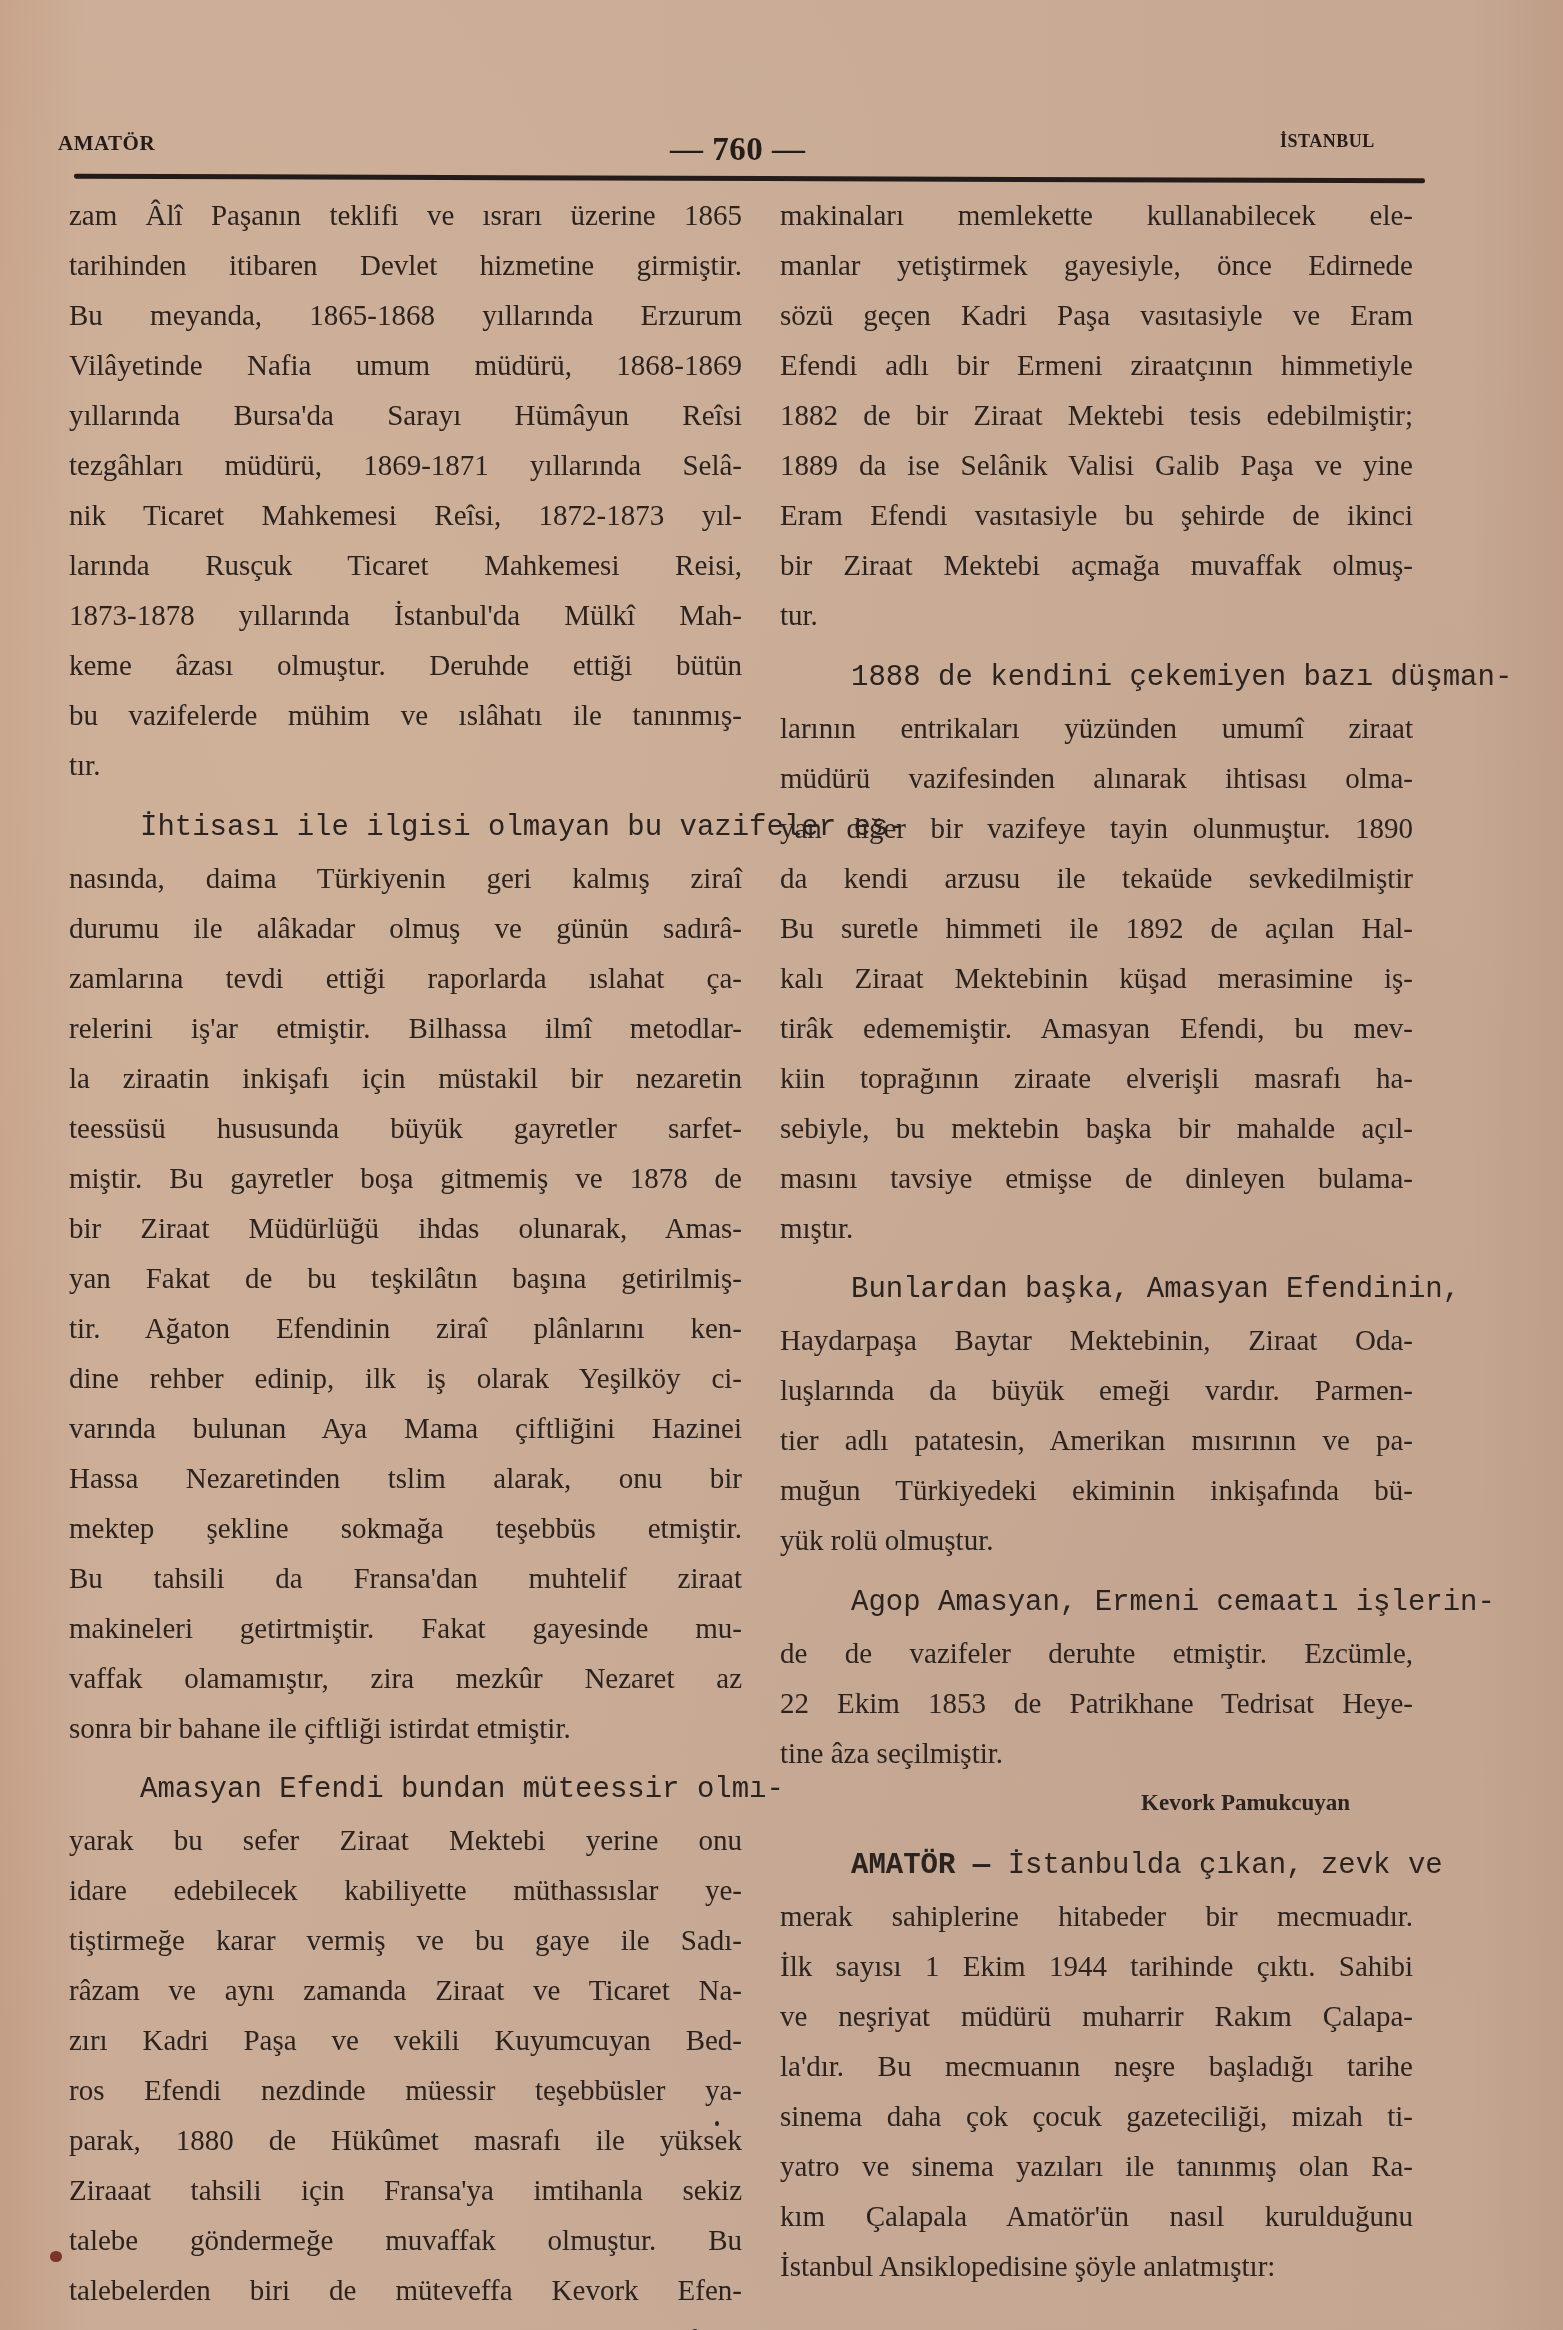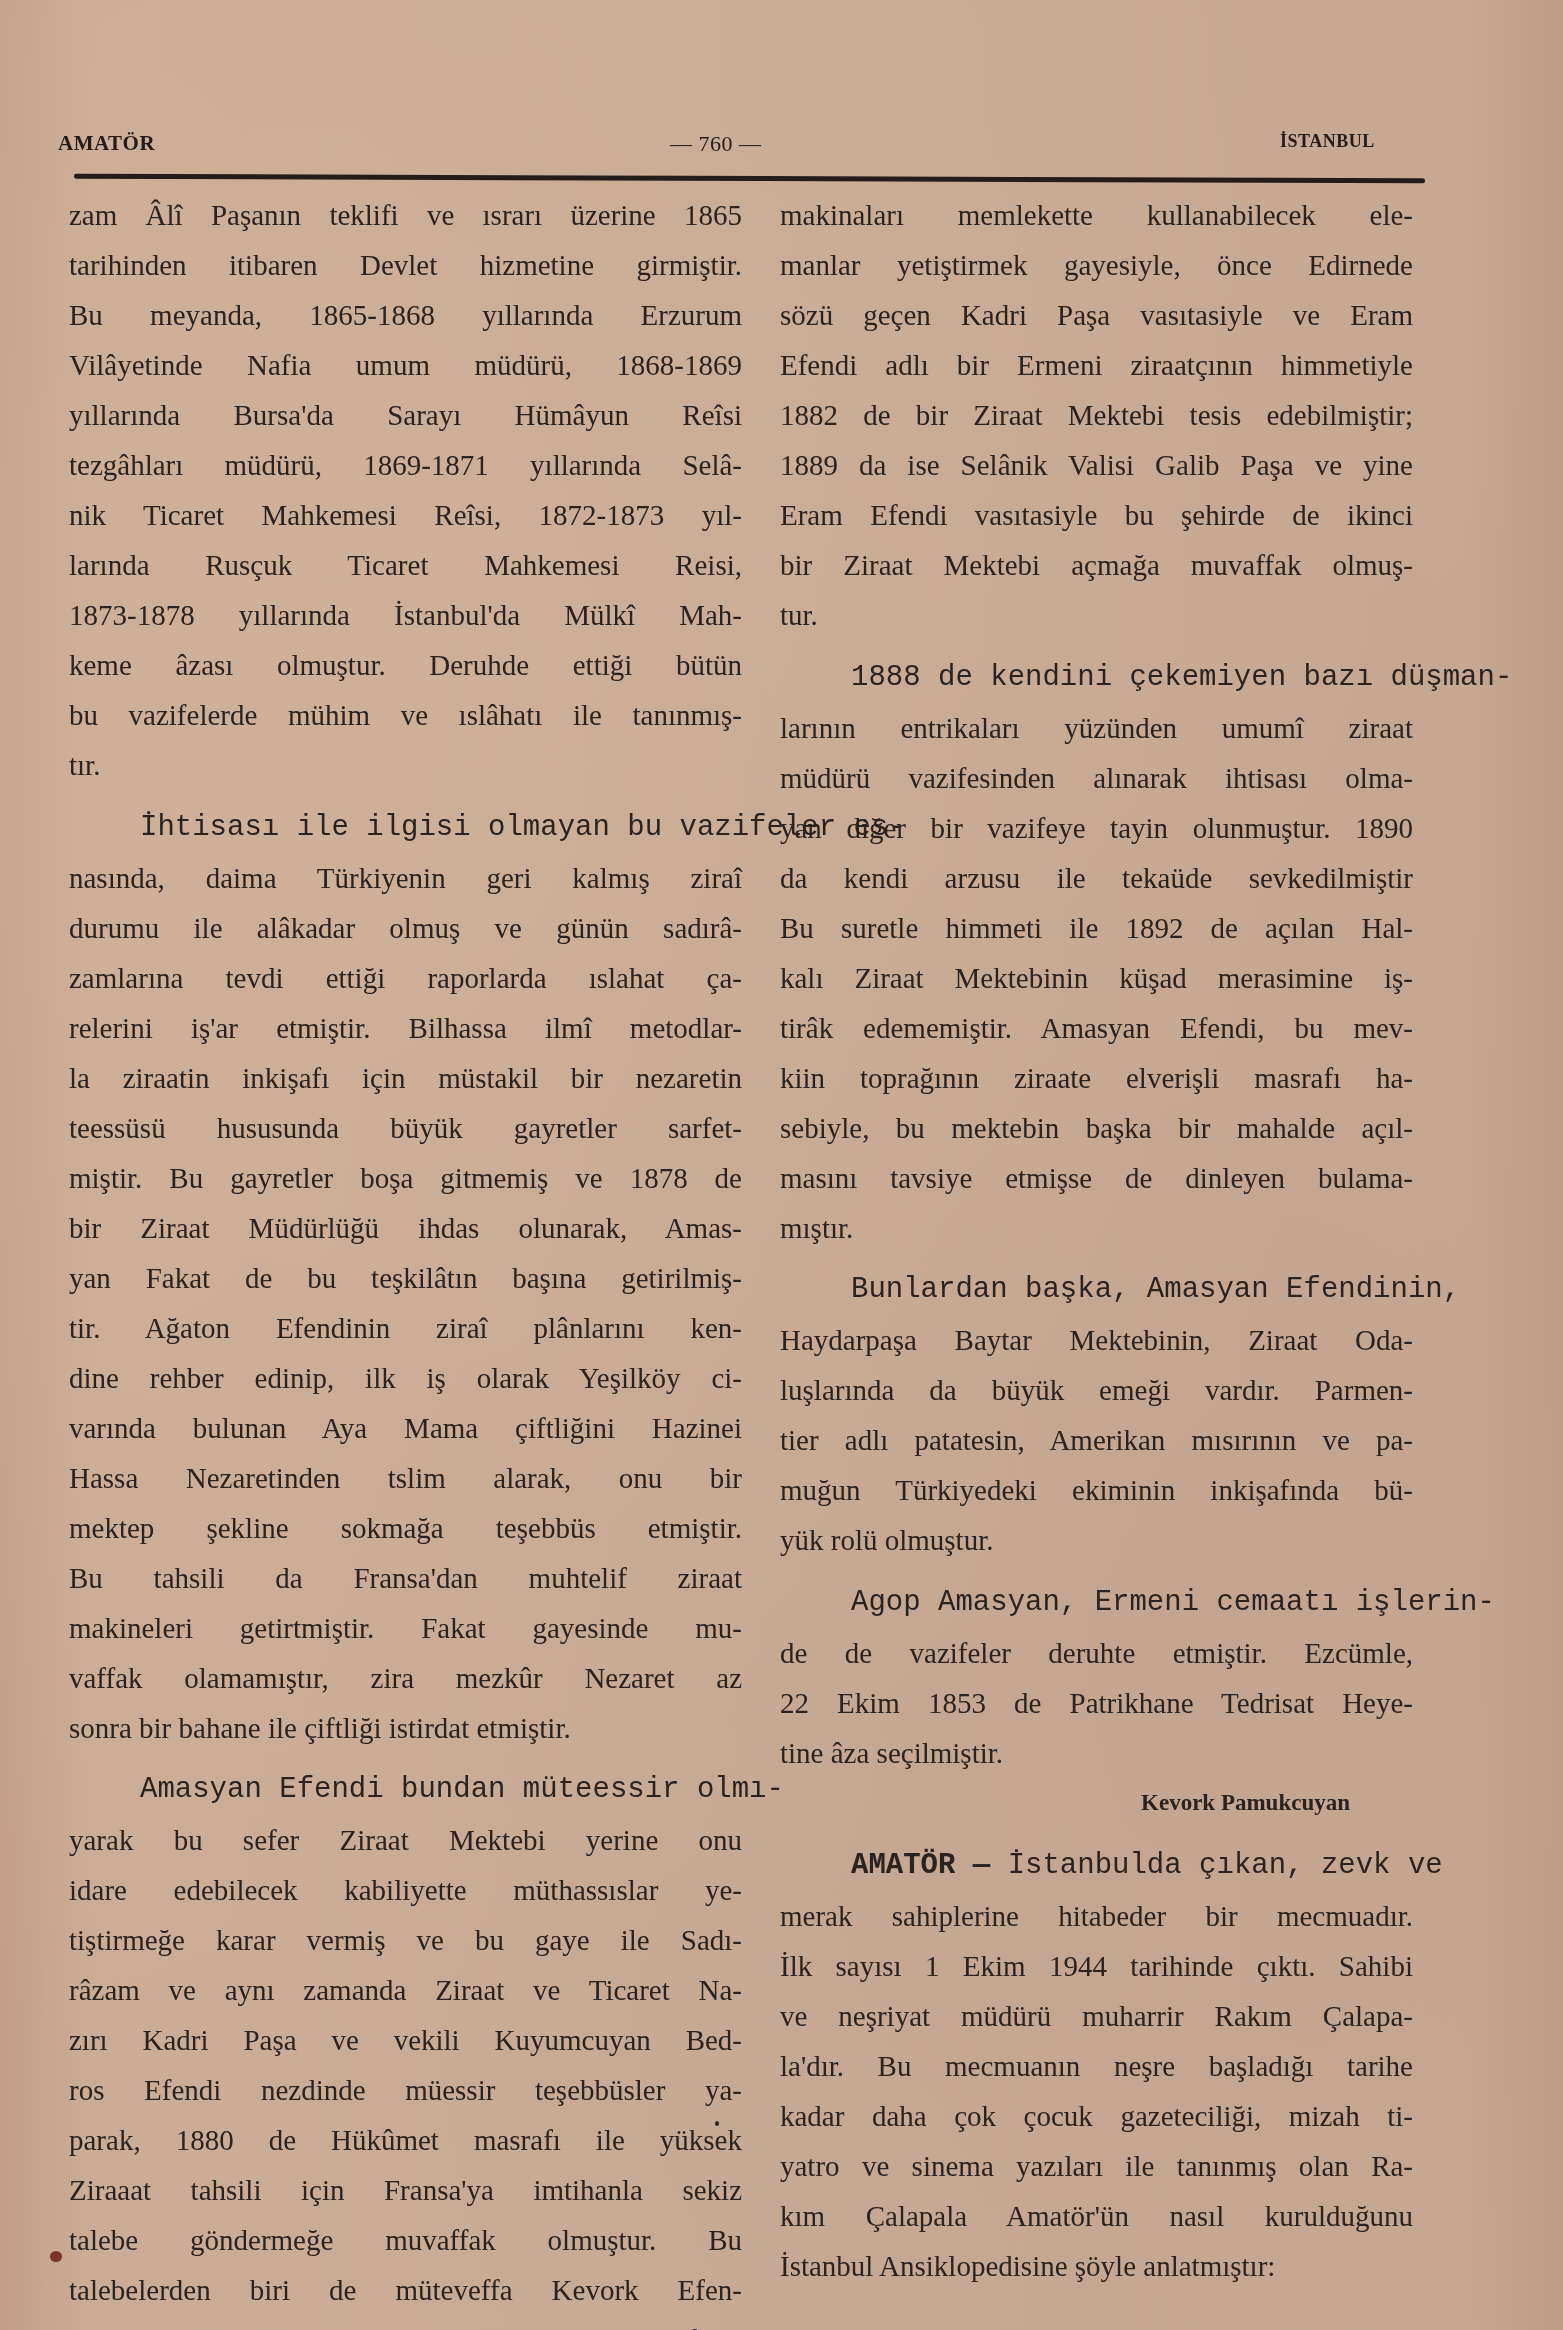--- a/index.html
+++ b/index.html
@@ -13,21 +13,21 @@
     font-family: "DejaVu Serif", "Liberation Serif", serif;
     color: #2a221e;
     position: relative;
   }
   .page { position: absolute; left: 0; top: 0; width: 1563px; height: 2330px; }
   .running-head {
     position: absolute; top: 131px; font-family: "Liberation Serif", serif;
     font-size: 24px; letter-spacing: 0.5px; color: #231c19;
   }
   .head-left { left: 58px; font-weight: bold; font-size: 21px; }
-  .head-center { left: 670px; font-size: 22px; }
+  .head-center { left: 670px; font-size: 33px; font-weight: bold; }
   .head-right { left: 1280px; font-weight: bold; font-size: 18px; }
   .rule {
     position: absolute; left: 74px; top: 176px; width: 1351px; height: 4.7px;
     background: #241c1a; border-radius: 2.1px; transform: rotate(0.2deg);
   }
   .column {
     position: absolute; top: 190px; font-family: "Liberation Serif", serif;
     font-size: 29px; line-height: 50px; color: #2b2320;
   }
   .col-left { left: 69px; width: 673px; }
@@ -137,21 +137,21 @@
       <span class="line">de de vazifeler deruhte etmiştir. Ezcümle,</span>
       <span class="line">22 Ekim 1853 de Patrikhane Tedrisat Heye-</span>
       <span class="line last">tine âza seçilmiştir.</span>
       <span class="line signature">Kevork Pamukcuyan</span>
       <span class="line gap"></span>
       <span class="line indent"><b class="lead">AMATÖR —</b> <span>İstanbulda çıkan, zevk ve</span></span>
       <span class="line">merak sahiplerine hitabeder bir mecmuadır.</span>
       <span class="line">İlk sayısı 1 Ekim 1944 tarihinde çıktı. Sahibi</span>
       <span class="line">ve neşriyat müdürü muharrir Rakım Çalapa-</span>
       <span class="line">la'dır. Bu mecmuanın neşre başladığı tarihe</span>
-      <span class="line">kadar daha çok çocuk gazeteciliği, mizah ti-</span>
+      <span class="line">sinema daha çok çocuk gazeteciliği, mizah ti-</span>
       <span class="line">yatro ve sinema yazıları ile tanınmış olan Ra-</span>
       <span class="line">kım Çalapala Amatör'ün nasıl kurulduğunu</span>
       <span class="line last">İstanbul Ansiklopedisine şöyle anlatmıştır:</span>
     </div>
 
   <div class="speck" style="left:50px;top:2251px;width:11.6px;height:10.6px;background:#7a3528;"></div>
   <div class="speck" style="left:715px;top:2121px;width:4.2px;height:5.3px;background:#2b221f;"></div>
 </div>
 
 

